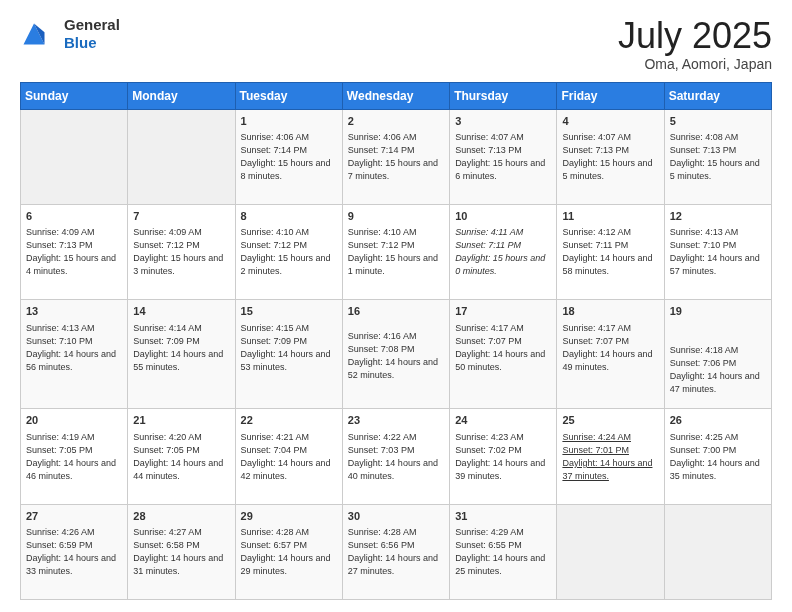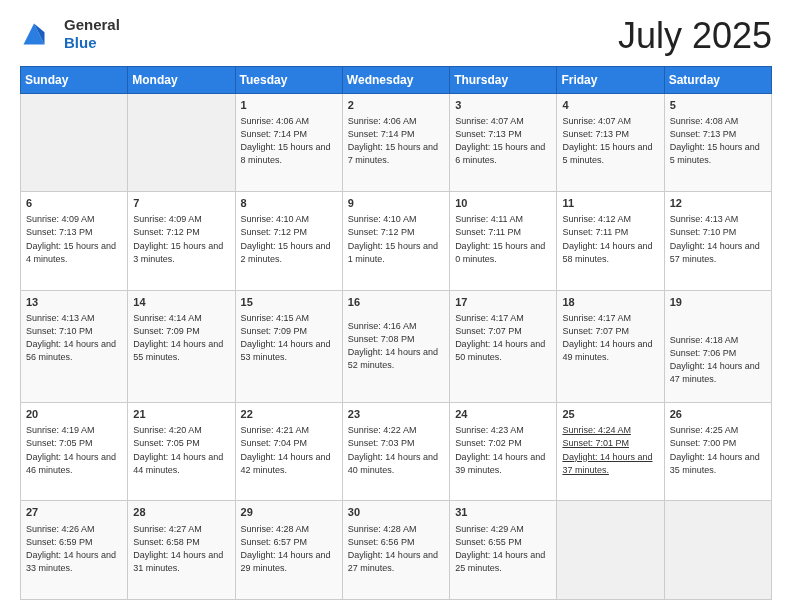--- a/index.html
+++ b/index.html
@@ -106,20 +106,21 @@
         <polygon points="4,28 16,4 28,28" fill="#2a7de1"></polygon>
         <polygon points="16,4 28,28 28,14" fill="#1a5fbf"></polygon>
       </svg>
       <div class="logo-text">
         <span class="logo-general">General</span><br>
         <span class="logo-blue">Blue</span>
       </div>
     </div>
     <div class="title-block">
       <div class="title-month">July 2025</div>
+      <div class="title-location">Oma, Aomori, Japan</div>
     </div>
   </div>
 
   <table class="calendar">
     <thead>
       <tr>
       <th>Sunday</th>
           <th>Monday</th>
           <th>Tuesday</th>
           <th>Wednesday</th>
@@ -183,21 +184,21 @@
 Daylight: 15 hours and 2 minutes.</div>
           </td>
           <td>
             <span class="day-num">9</span>
             <div class="day-info" style="white-space: pre-line;">Sunrise: 4:10 AM
 Sunset: 7:12 PM
 Daylight: 15 hours and 1 minute.</div>
           </td>
           <td>
             <span class="day-num">10</span>
-            <div class="day-info" style="white-space: pre-line;">Sunrise: 4:11 AM
+            <div class="day-info" style="white-space: pre-line; font-style: italic;">Sunrise: 4:11 AM
 Sunset: 7:11 PM
 Daylight: 15 hours and 0 minutes.</div>
           </td>
           <td>
             <span class="day-num">11</span>
             <div class="day-info" style="white-space: pre-line;">Sunrise: 4:12 AM
 Sunset: 7:11 PM
 Daylight: 14 hours and 58 minutes.</div>
           </td>
           <td>

